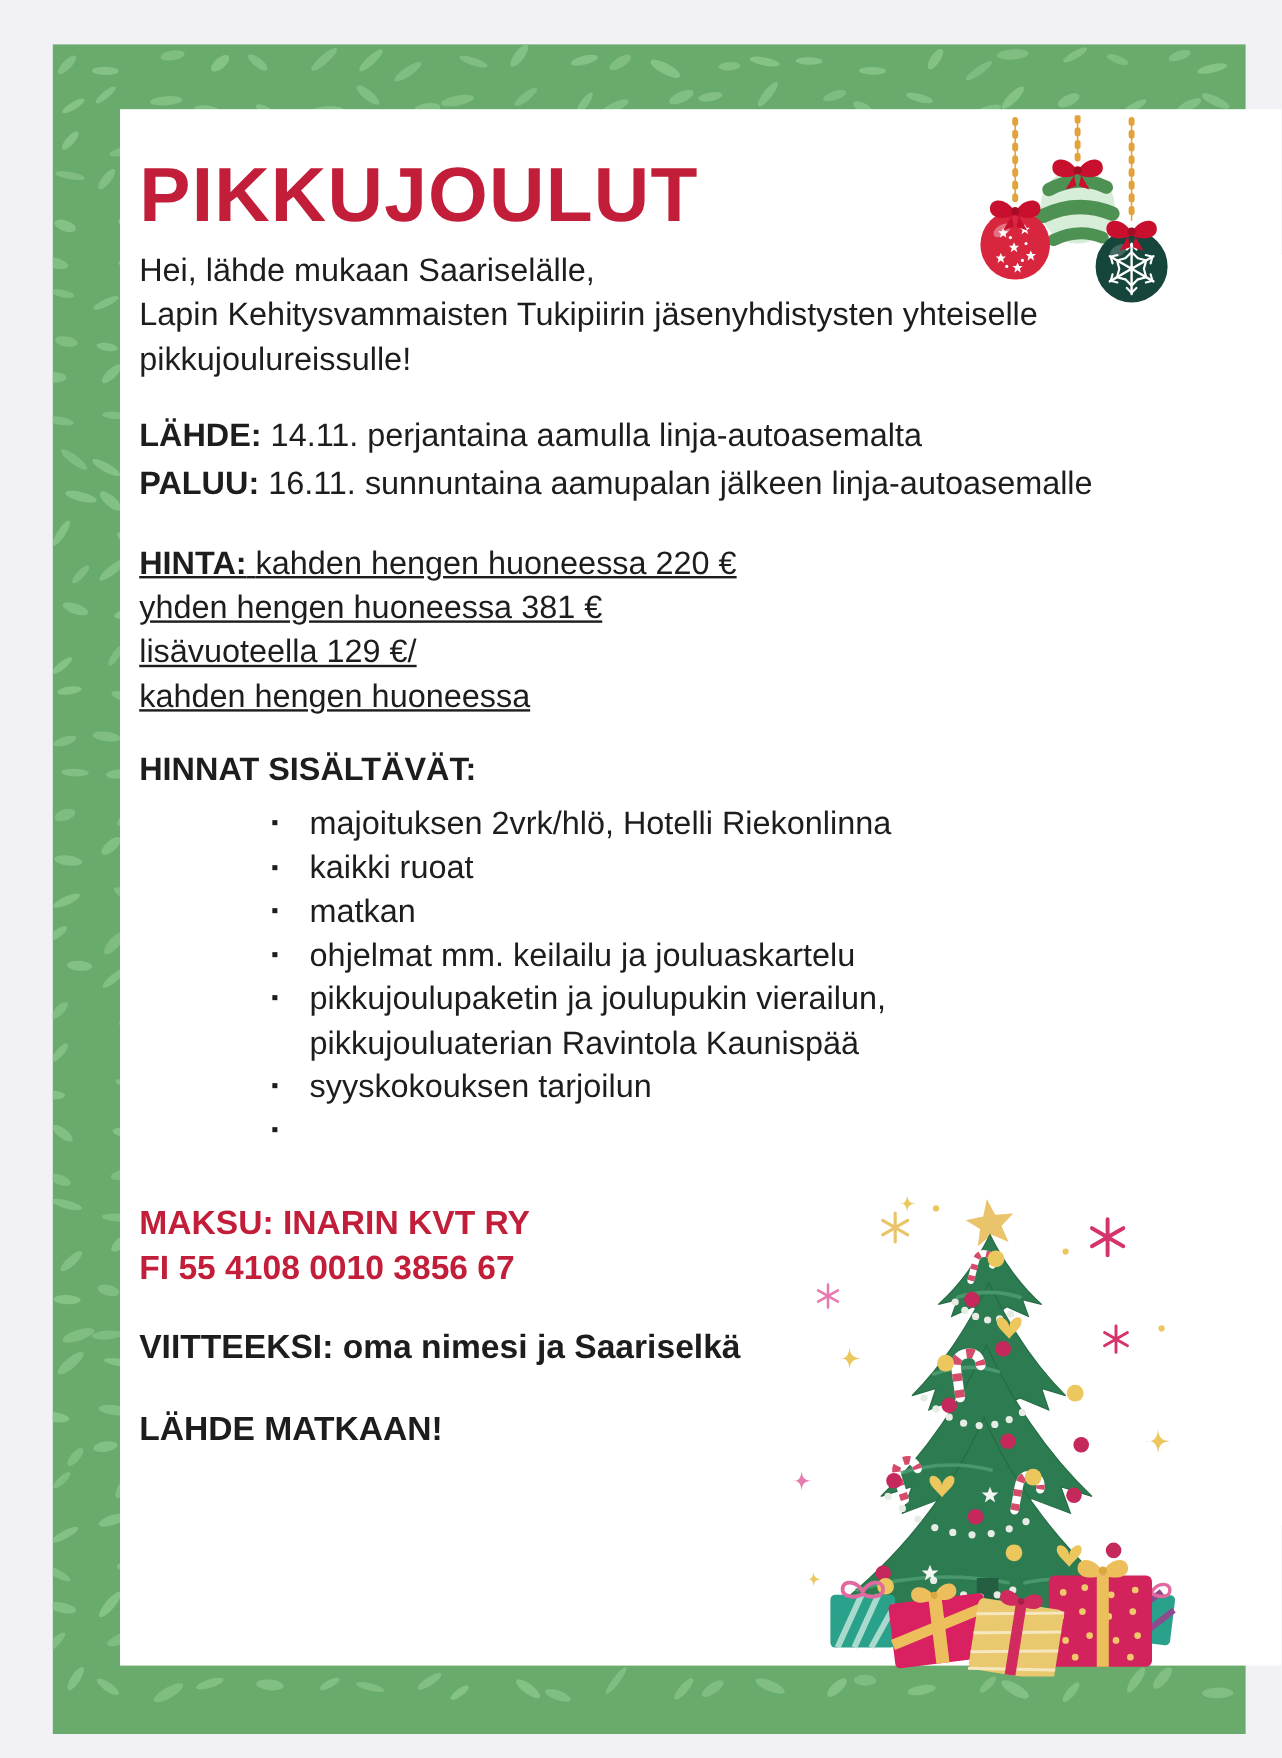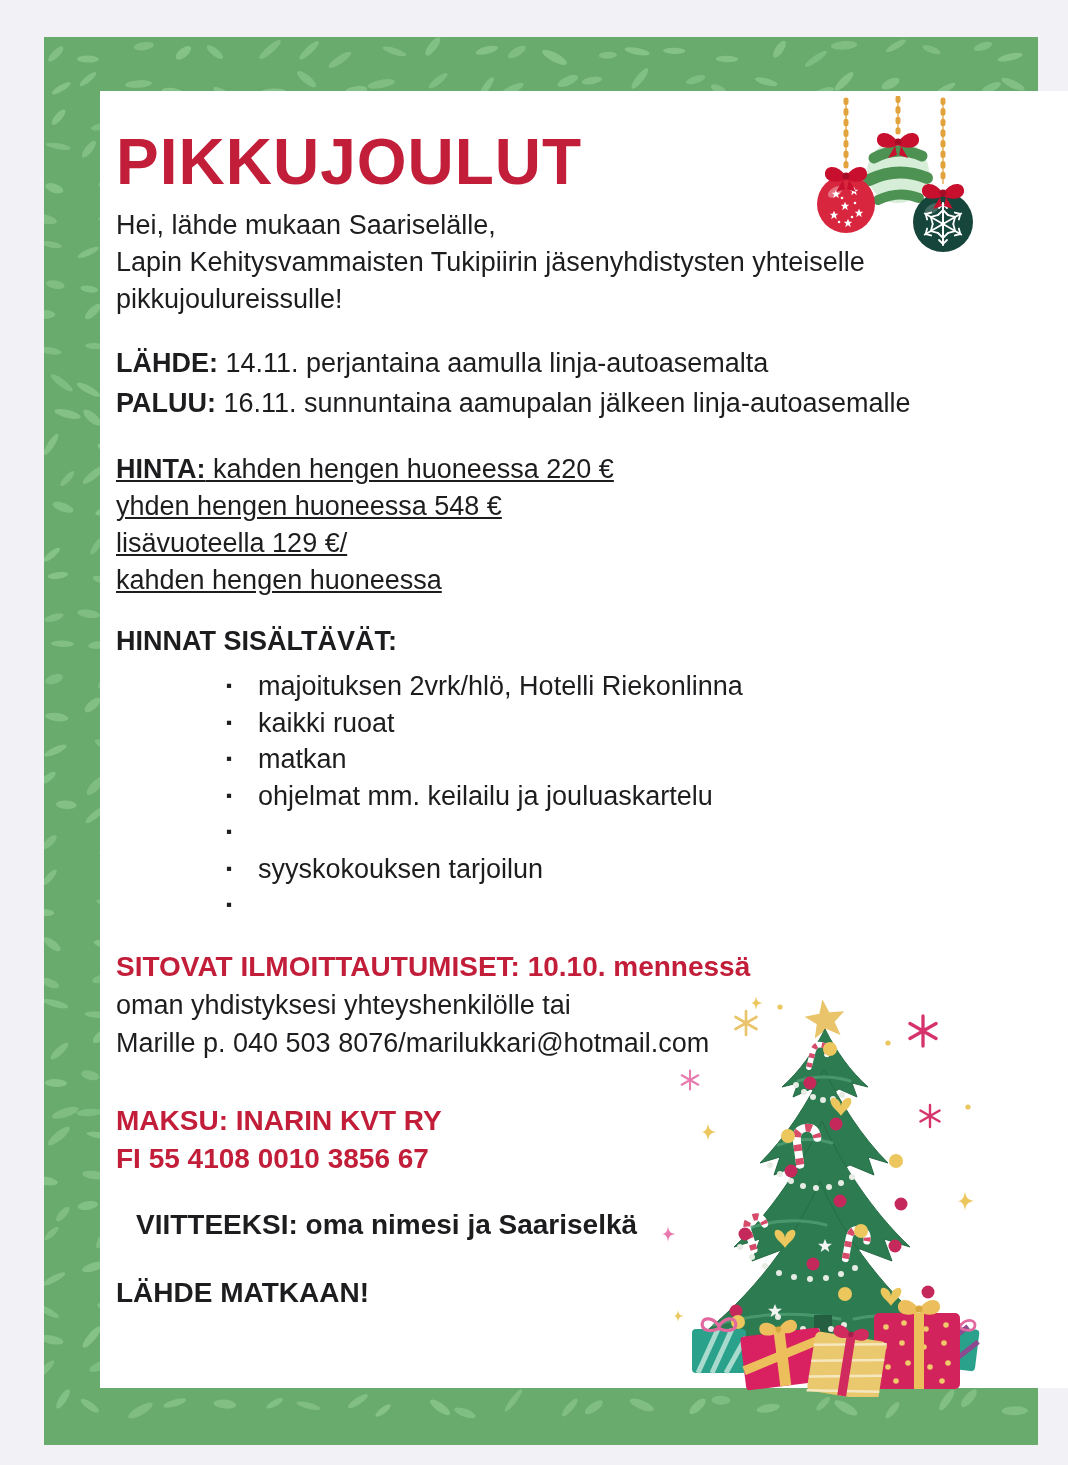--- a/index.html
+++ b/index.html
@@ -32,21 +32,21 @@
   .includes h2{margin:0;font-size:27px;line-height:37px;font-weight:bold;}
   .includes ul{list-style:none;margin:8px 0 0;padding:0;font-size:27px;}
   .includes li{display:flex;line-height:36.5px;}
   .blt{width:32px;margin-left:110px;font-size:17px;flex:0 0 auto;}
   .it{white-space:pre-line;}
   .registration{margin-top:24px;}
   .red-head{margin:0;font-size:28px;line-height:38px;font-weight:bold;color:var(--red);}
   .registration p.plain{margin:0;font-size:27px;line-height:38px;}
   .payment{margin-top:40px;}
   .payment p{margin:0;font-size:28px;line-height:38px;font-weight:bold;color:var(--red);}
-  .reference{margin-top:28px;margin-left:20px;}
+  .reference{margin-top:28px;}
   .reference p{margin:0;font-size:28px;line-height:38px;font-weight:bold;}
   .closing{margin-top:30px;font-size:28px;line-height:38px;font-weight:bold;}
   .baubles{position:absolute;left:798px;top:96px;width:212px;height:182px;z-index:3;}
   .tree{position:absolute;left:628px;top:985px;width:362px;height:412px;z-index:3;}
   .sheet{z-index:1;}
 </style>
 </head>
 <body>
 
 <div class="page">
@@ -281,21 +281,21 @@
 Lapin Kehitysvammaisten Tukipiirin jäsenyhdistysten yhteiselle
 pikkujoulureissulle!</p>
 
       <div class="sched">
         <p><b>LÄHDE:</b> <span>14.11. perjantaina aamulla linja-autoasemalta</span></p>
         <p><b>PALUU:</b> <span>16.11. sunnuntaina aamupalan jälkeen linja-autoasemalle</span></p>
       </div>
 
       <div class="price">
         <p><b>HINTA:</b> <span>kahden hengen huoneessa 220 €</span></p>
-        <p class="price-rest">yhden hengen huoneessa 548 €
+        <p class="price-rest">yhden hengen huoneessa 381 €
 lisävuoteella 129 €/
 kahden hengen huoneessa</p>
       </div>
 
       <div class="includes">
         <h2>HINNAT SISÄLTÄVÄT:</h2>
         <ul>
           <li>
               <span class="blt">▪</span>
               <span class="it">majoituksen 2vrk/hlö, Hotelli Riekonlinna</span>
@@ -307,36 +307,33 @@
           <li>
               <span class="blt">▪</span>
               <span class="it">matkan</span>
             </li>
           <li>
               <span class="blt">▪</span>
               <span class="it">ohjelmat mm. keilailu ja jouluaskartelu</span>
             </li>
           <li>
               <span class="blt">▪</span>
+              <span class="it">pikkujoulupaketin ja joulupukin vierailun,
+pikkujouluaterian Ravintola Kaunispää</span>
             </li>
           <li>
               <span class="blt">▪</span>
               <span class="it">syyskokouksen tarjoilun</span>
             </li>
           <li>
               <span class="blt">▪</span>
             </li>
         </ul>
       </div>
 
-      <div class="registration">
-        <p class="red-head">SITOVAT ILMOITTAUTUMISET: 10.10. mennessä</p>
-        <p class="plain">oman yhdistyksesi yhteyshenkilölle tai</p>
-        <p class="plain">Marille p. 040 503 8076/marilukkari@hotmail.com</p>
-      </div>
 
       <div class="payment">
         <p>MAKSU: INARIN KVT RY</p>
         <p>FI 55 4108 0010 3856 67</p>
       </div>
 
       <div class="reference">
         <p>VIITTEEKSI: oma nimesi ja Saariselkä</p>
       </div>
 

